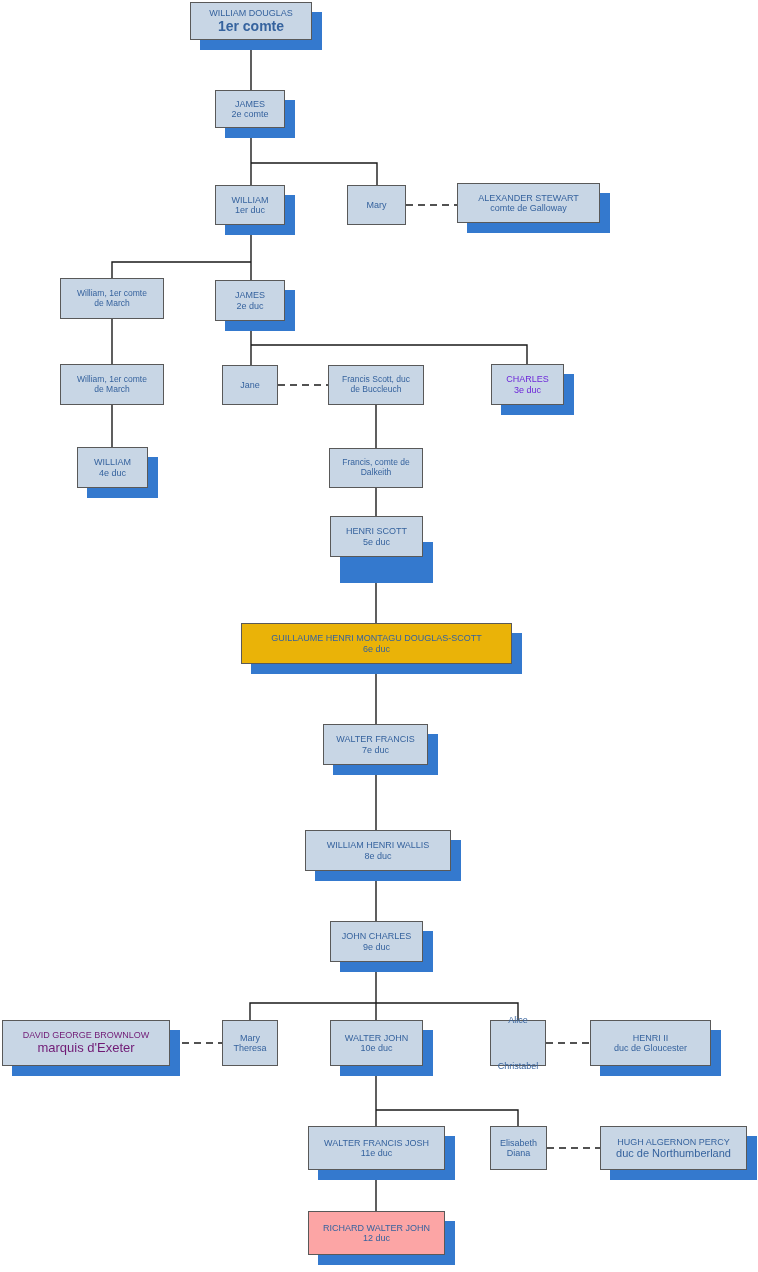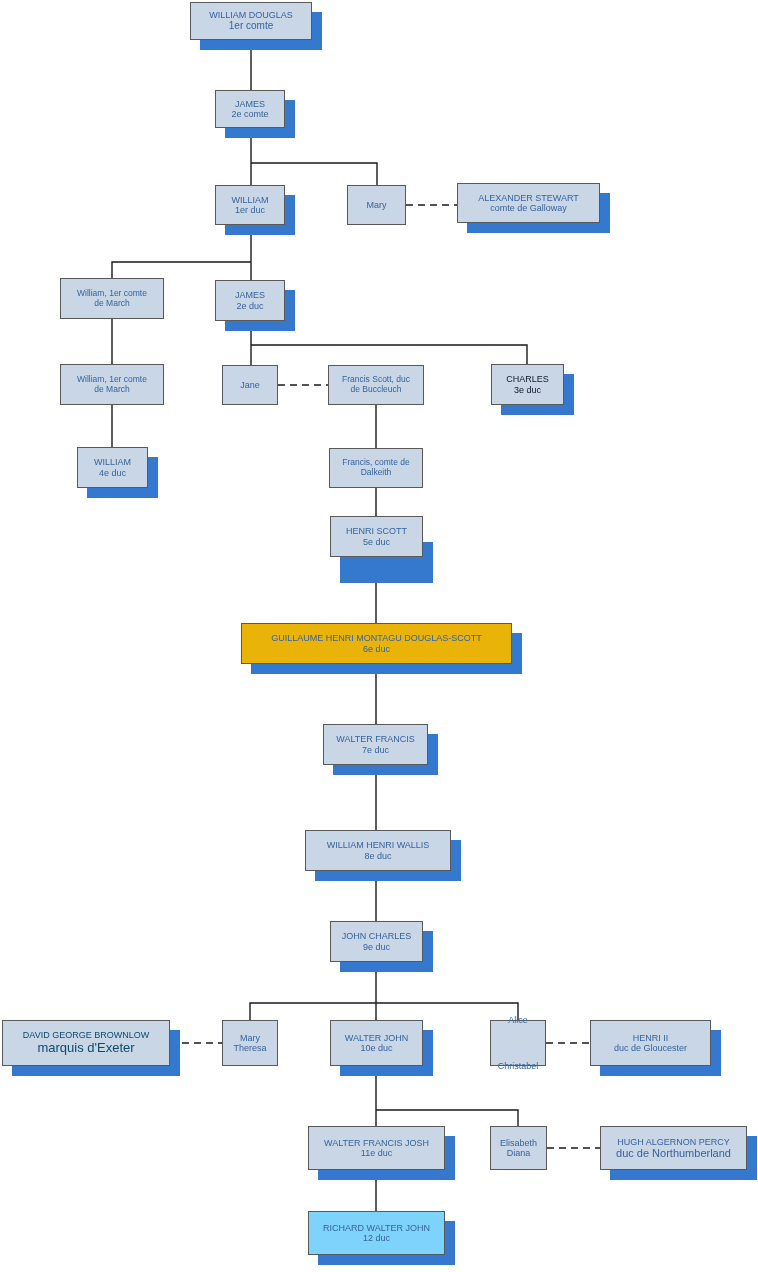--- a/index.html
+++ b/index.html
@@ -99,21 +99,21 @@
       <div class="shadow" style="left: 12px; top: 1030px; width: 168px; height: 46px; background: rgb(52, 121, 206);"></div>
       <div class="shadow" style="left: 340px; top: 1030px; width: 93px; height: 46px; background: rgb(52, 121, 206);"></div>
       <div class="shadow" style="left: 600px; top: 1030px; width: 121px; height: 46px; background: rgb(52, 121, 206);"></div>
       <div class="shadow" style="left: 318px; top: 1136px; width: 137px; height: 44px; background: rgb(52, 121, 206);"></div>
       <div class="shadow" style="left: 610px; top: 1136px; width: 147px; height: 44px; background: rgb(52, 121, 206);"></div>
       <div class="shadow" style="left: 318px; top: 1221px; width: 137px; height: 44px; background: rgb(52, 121, 206);"></div>
     </div>
   <div id="node-layer">
       <div class="node" style="left: 190px; top: 2px; width: 122px; height: 38px; background: rgb(200, 214, 229); border-color: rgb(89, 89, 89); color: rgb(54, 99, 158);">
         <span class="l1" style="font-size: 9px;">WILLIAM DOUGLAS</span>
-        <span class="l2" style="font-size: 10px;">1er comte</span>
+        <span class="l2" style="font-size: 14px; font-weight: bold;">1er comte</span>
       </div>
       <div class="node" style="left: 215px; top: 90px; width: 70px; height: 38px; background: rgb(200, 214, 229); border-color: rgb(89, 89, 89); color: rgb(54, 99, 158);">
         <span class="l1" style="font-size: 9px;">JAMES</span>
         <span class="l2" style="font-size: 9px;">2e comte</span>
       </div>
       <div class="node" style="left: 215px; top: 185px; width: 70px; height: 40px; background: rgb(200, 214, 229); border-color: rgb(89, 89, 89); color: rgb(54, 99, 158);">
         <span class="l1" style="font-size: 9px;">WILLIAM</span>
         <span class="l2" style="font-size: 9px;">1er duc</span>
       </div>
       <div class="node" style="left: 347px; top: 185px; width: 59px; height: 40px; background: rgb(200, 214, 229); border-color: rgb(89, 89, 89); color: rgb(54, 99, 158);">
@@ -135,21 +135,21 @@
         <span class="l1" style="font-size: 8.5px;">William, 1er comte</span>
         <span class="l2" style="font-size: 8.5px;">de March</span>
       </div>
       <div class="node" style="left: 222px; top: 365px; width: 56px; height: 40px; background: rgb(200, 214, 229); border-color: rgb(89, 89, 89); color: rgb(54, 99, 158);">
         <span class="l1" style="font-size: 9px;">Jane</span>
       </div>
       <div class="node" style="left: 328px; top: 365px; width: 96px; height: 40px; background: rgb(200, 214, 229); border-color: rgb(89, 89, 89); color: rgb(54, 99, 158);">
         <span class="l1" style="font-size: 8.5px;">Francis Scott, duc</span>
         <span class="l2" style="font-size: 8.5px;">de Buccleuch</span>
       </div>
-      <div class="node" style="left: 491px; top: 364px; width: 73px; height: 41px; background: rgb(200, 214, 229); border-color: rgb(89, 89, 89); color: #0f172a;">
+      <div class="node" style="left: 491px; top: 364px; width: 73px; height: 41px; background: rgb(200, 214, 229); border-color: rgb(89, 89, 89); color: #6d28d9;">
         <span class="l1" style="font-size: 9px;">CHARLES</span>
         <span class="l2" style="font-size: 9px;">3e duc</span>
       </div>
       <div class="node" style="left: 77px; top: 447px; width: 71px; height: 41px; background: rgb(200, 214, 229); border-color: rgb(89, 89, 89); color: rgb(54, 99, 158);">
         <span class="l1" style="font-size: 9px;">WILLIAM</span>
         <span class="l2" style="font-size: 9px;">4e duc</span>
       </div>
       <div class="node" style="left: 329px; top: 448px; width: 94px; height: 40px; background: rgb(200, 214, 229); border-color: rgb(89, 89, 89); color: rgb(54, 99, 158);">
         <span class="l1" style="font-size: 8.5px;">Francis, comte de</span>
         <span class="l2" style="font-size: 8.5px;">Dalkeith</span>
@@ -167,21 +167,21 @@
         <span class="l2" style="font-size: 9px;">7e duc</span>
       </div>
       <div class="node" style="left: 305px; top: 830px; width: 146px; height: 41px; background: rgb(200, 214, 229); border-color: rgb(89, 89, 89); color: rgb(54, 99, 158);">
         <span class="l1" style="font-size: 9px;">WILLIAM HENRI WALLIS</span>
         <span class="l2" style="font-size: 9px;">8e duc</span>
       </div>
       <div class="node" style="left: 330px; top: 921px; width: 93px; height: 41px; background: rgb(200, 214, 229); border-color: rgb(89, 89, 89); color: rgb(54, 99, 158);">
         <span class="l1" style="font-size: 9px;">JOHN CHARLES</span>
         <span class="l2" style="font-size: 9px;">9e duc</span>
       </div>
-      <div class="node" style="left: 2px; top: 1020px; width: 168px; height: 46px; background: rgb(200, 214, 229); border-color: rgb(89, 89, 89); color: #0c4a6e;">
+      <div class="node" style="left: 2px; top: 1020px; width: 168px; height: 46px; background: rgb(200, 214, 229); border-color: rgb(89, 89, 89); color: #701a75;">
         <span class="l1" style="font-size: 9px;">DAVID GEORGE BROWNLOW</span>
         <span class="l2" style="font-size: 13px; text-align: center;">marquis d'Exeter</span>
       </div>
       <div class="node" style="left: 222px; top: 1020px; width: 56px; height: 46px; background: rgb(200, 214, 229); border-color: rgb(89, 89, 89); color: rgb(54, 99, 158);">
         <span class="l1" style="font-size: 9px;">Mary</span>
         <span class="l2" style="font-size: 9px;">Theresa</span>
       </div>
       <div class="node" style="left: 330px; top: 1020px; width: 93px; height: 46px; background: rgb(200, 214, 229); border-color: rgb(89, 89, 89); color: rgb(54, 99, 158);">
         <span class="l1" style="font-size: 9px;">WALTER JOHN</span>
         <span class="l2" style="font-size: 9px;">10e duc</span>
@@ -199,18 +199,18 @@
         <span class="l2" style="font-size: 9px;">11e duc</span>
       </div>
       <div class="node" style="left: 490px; top: 1126px; width: 57px; height: 44px; background: rgb(200, 214, 229); border-color: rgb(89, 89, 89); color: rgb(54, 99, 158);">
         <span class="l1" style="font-size: 9px;">Elisabeth</span>
         <span class="l2" style="font-size: 9px;">Diana</span>
       </div>
       <div class="node" style="left: 600px; top: 1126px; width: 147px; height: 44px; background: rgb(200, 214, 229); border-color: rgb(89, 89, 89); color: rgb(54, 99, 158);">
         <span class="l1" style="font-size: 9px;">HUGH ALGERNON PERCY</span>
         <span class="l2" style="font-size: 11px;">duc de Northumberland</span>
       </div>
-      <div class="node" style="left: 308px; top: 1211px; width: 137px; height: 44px; background: #7dd3fc; border-color: rgb(89, 89, 89); color: rgb(54, 99, 158);">
+      <div class="node" style="left: 308px; top: 1211px; width: 137px; height: 44px; background: #fca5a5; border-color: rgb(89, 89, 89); color: rgb(54, 99, 158);">
         <span class="l1" style="font-size: 9px;">RICHARD WALTER JOHN</span>
         <span class="l2" style="font-size: 9px;">12 duc</span>
       </div>
     </div>
 </div>
 
 </body></html>

